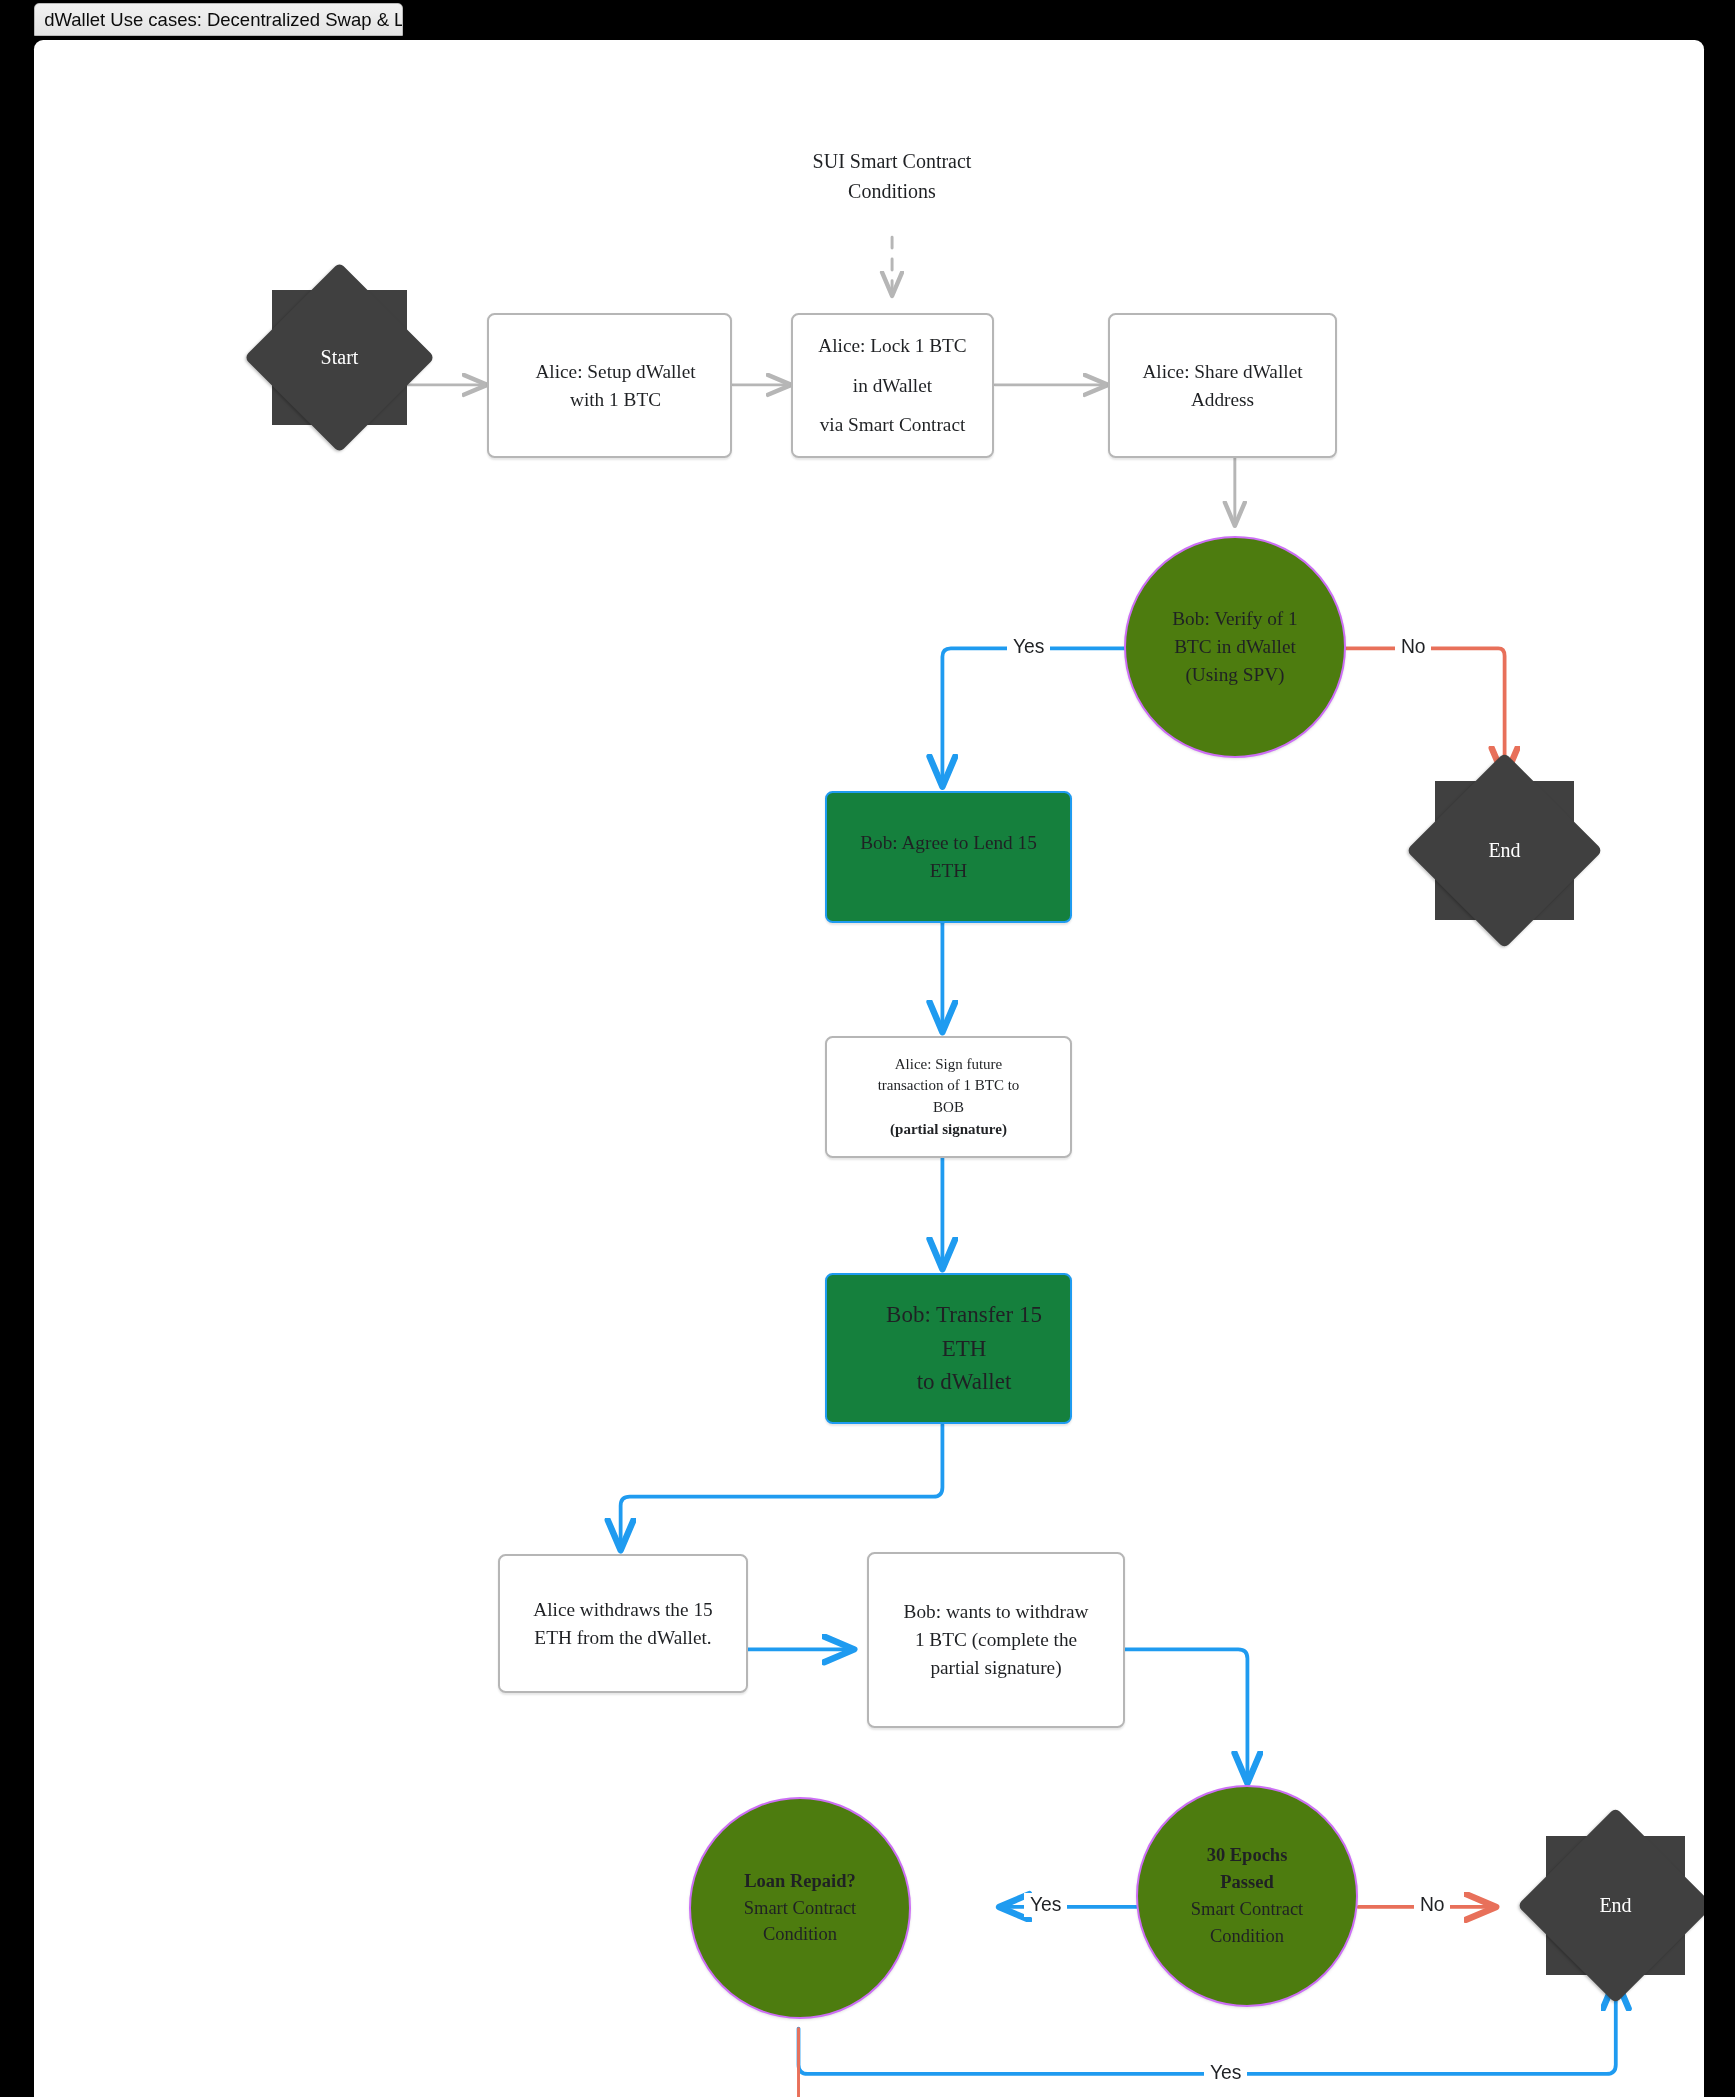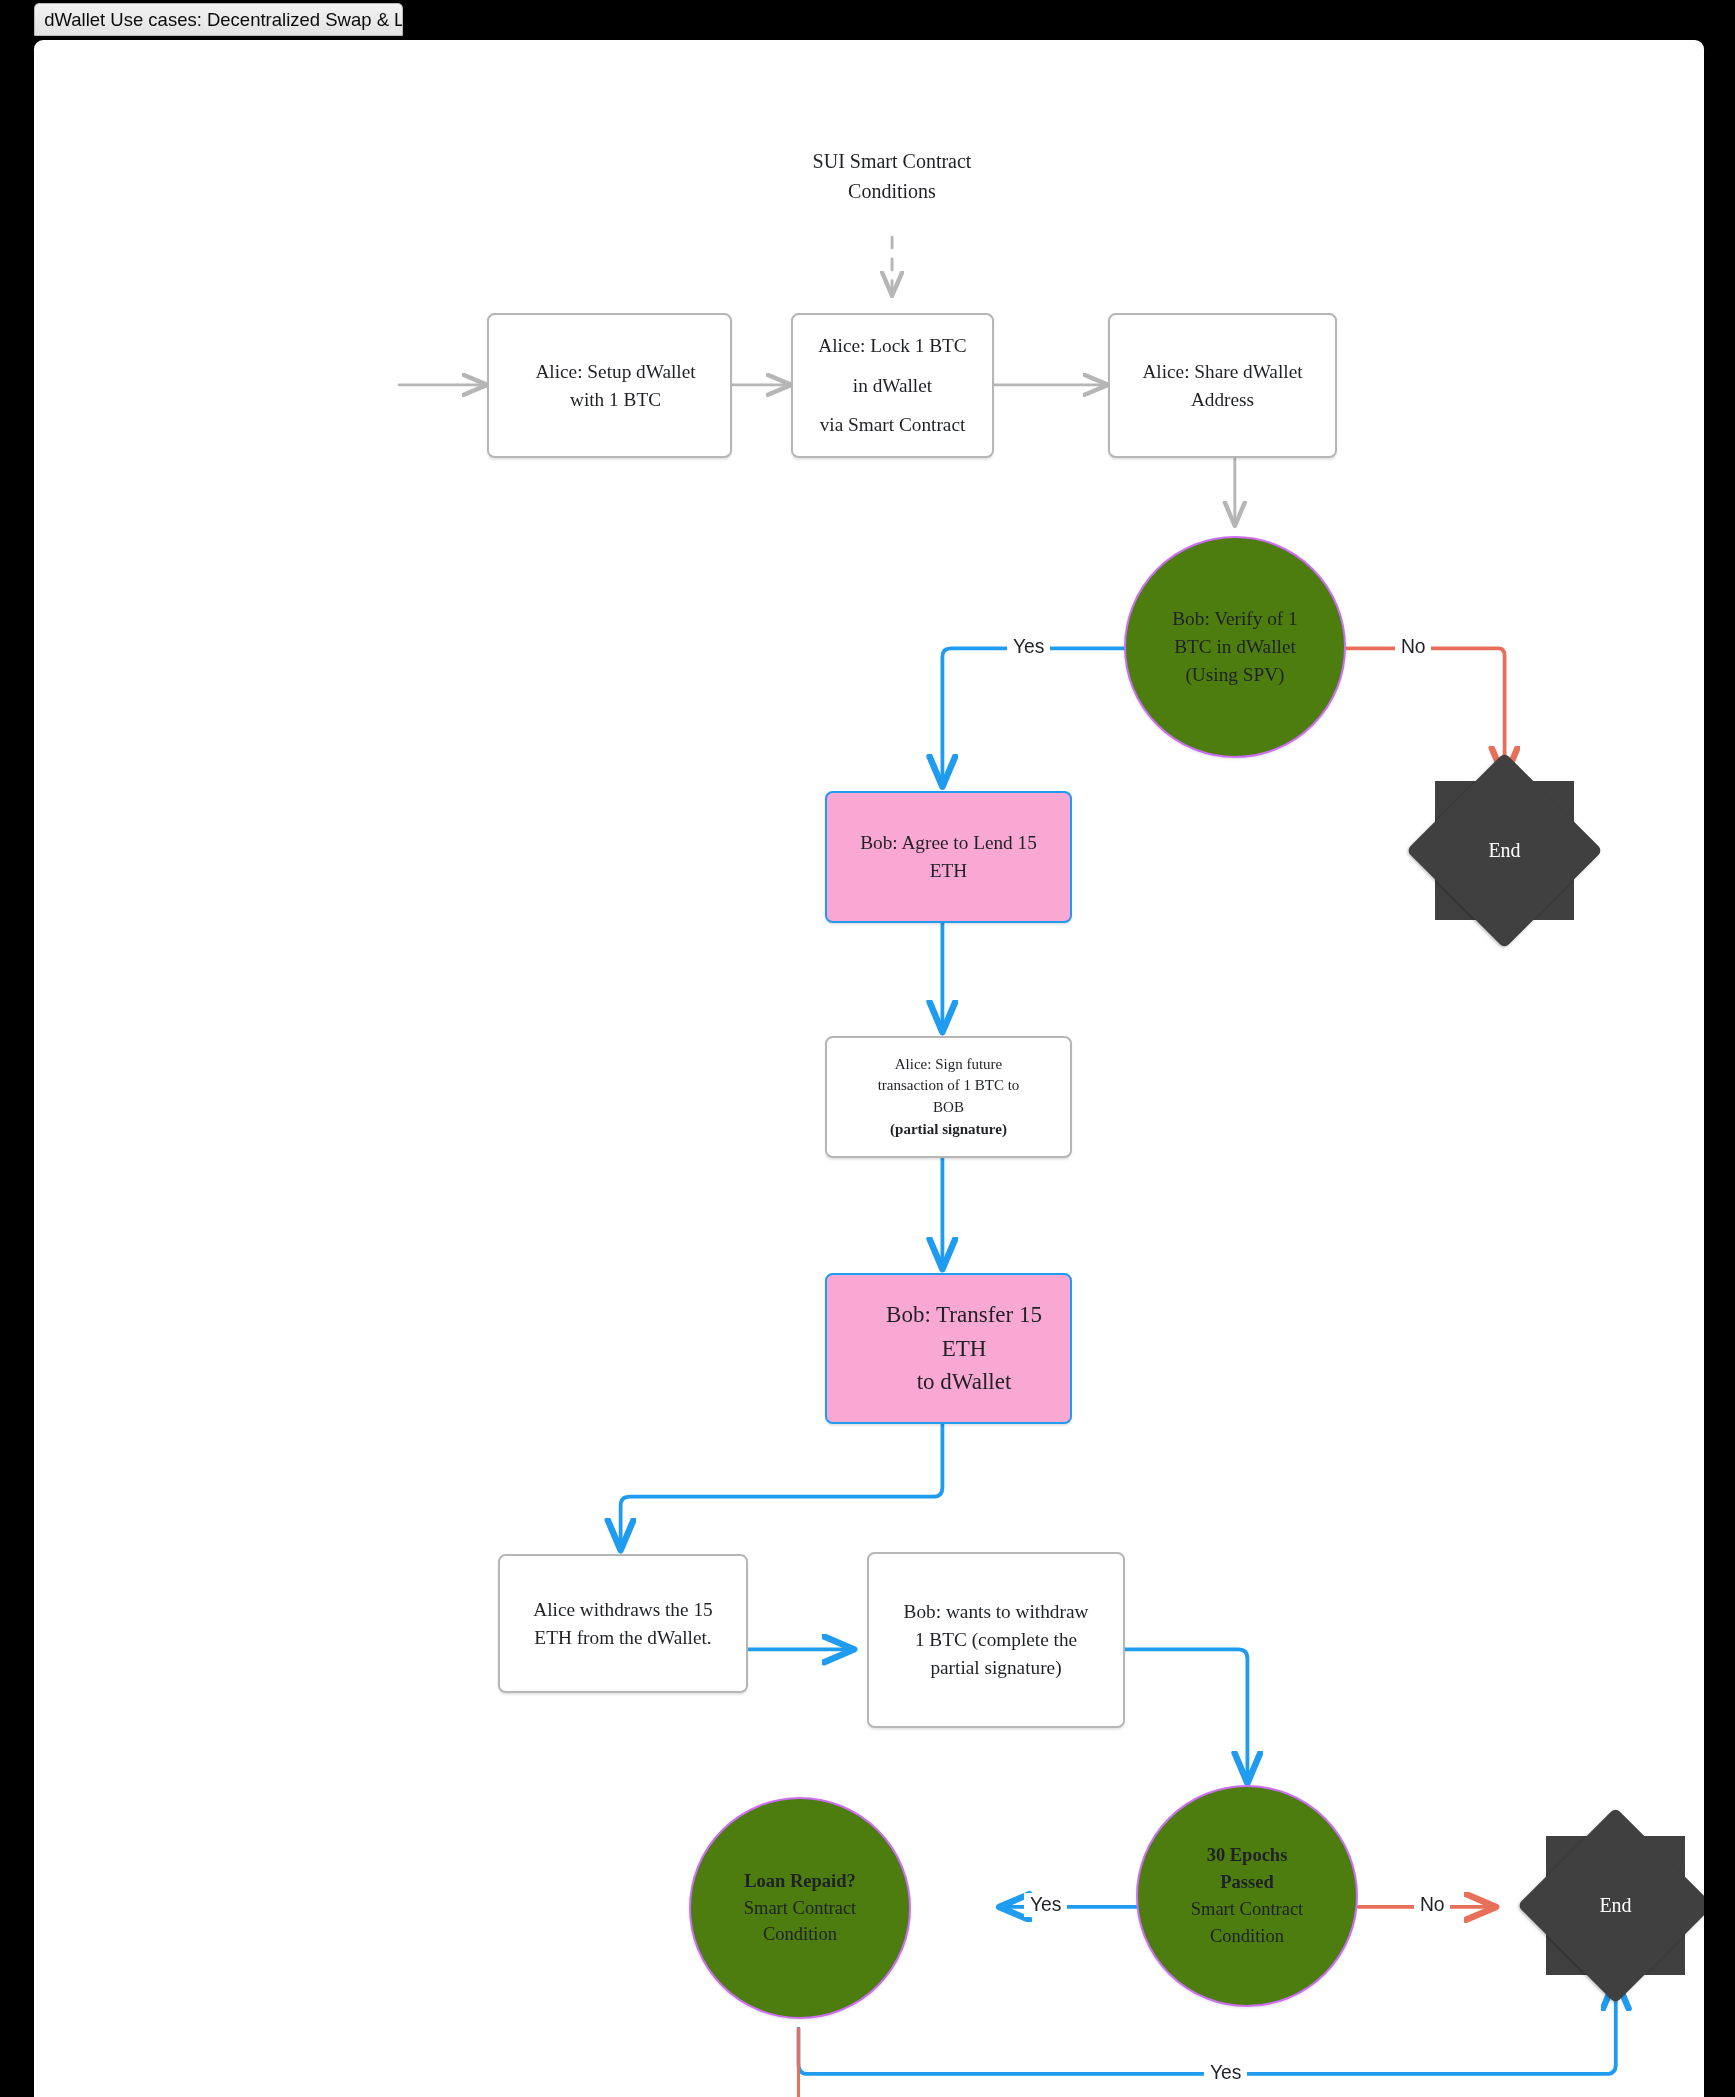--- a/index.html
+++ b/index.html
@@ -20,21 +20,21 @@
     position:absolute;left:34px;top:40px;width:1670px;height:2628px;
     background:#fff;border-radius:9.2px;overflow:hidden;
   }
 
   
   .node{position:absolute;box-sizing:border-box;display:flex;align-items:center;
         justify-content:center;text-align:center;color:#1f2124;line-height:1.45;}
 
   .rect{border:2.9px solid #b6b6b6;border-radius:7.6px;background:#fff;
         box-shadow:0 1.3px 2.1px rgba(0,0,0,.10);}
-  .rect.blue{border-color:#1f9bf0;background:#f9a8d4;}
+  .rect.blue{border-color:#1f9bf0;background:#15803d;}
 
   .ellipse{border:2.9px solid #cc6ef5;background:#4d7c0f;border-radius:50%;
            box-shadow:0 1.3px 2.5px rgba(0,0,0,.10);}
 
   .diamond{background:#404040;color:#fff;display:flex;align-items:center;justify-content:center;}
   .diamond .dlabel{position:relative;z-index:3;}
   .diamond::before{content:"";position:absolute;inset:0;background:#404040;
       transform:rotate(45deg);border-radius:5.9px;box-shadow:0 1.7px 2.9px rgba(0,0,0,.25);}
 
   .nlabel{position:relative;z-index:3;padding:0 5.9px;}
@@ -112,20 +112,23 @@
 
         <path d="M1612,6022 L1310,6022" stroke="#1f9bf0" stroke-width="9" marker-end="url(#ab)"></path>
       </g>
     </svg>
 
     <div class="freetext nz" style="left:690px;top:106px;width:336px;font-size:20px;">
       <div>SUI Smart Contract</div>
       <div>Conditions</div>
     </div>
 
+    <div class="node diamond nz" style="left:238px;top:250px;width:135px;height:135px;font-size:20px;">
+      <span class="dlabel">Start</span>
+    </div>
 
     <div class="node rect nz" style="left:453px;top:273px;width:245px;height:145px;font-size:19.3px;flex-direction:column;padding-left:12px;">
       <span class="nlabel">Alice: Setup dWallet</span>
       <span class="nlabel">with 1 BTC</span>
     </div>
 
     <div class="node rect nz" style="left:757px;top:273px;width:203px;height:145px;font-size:19.3px;flex-direction:column;gap:12px;">
       <span class="nlabel">Alice: Lock 1 BTC</span>
       <span class="nlabel">in dWallet</span>
       <span class="nlabel">via Smart Contract</span>

